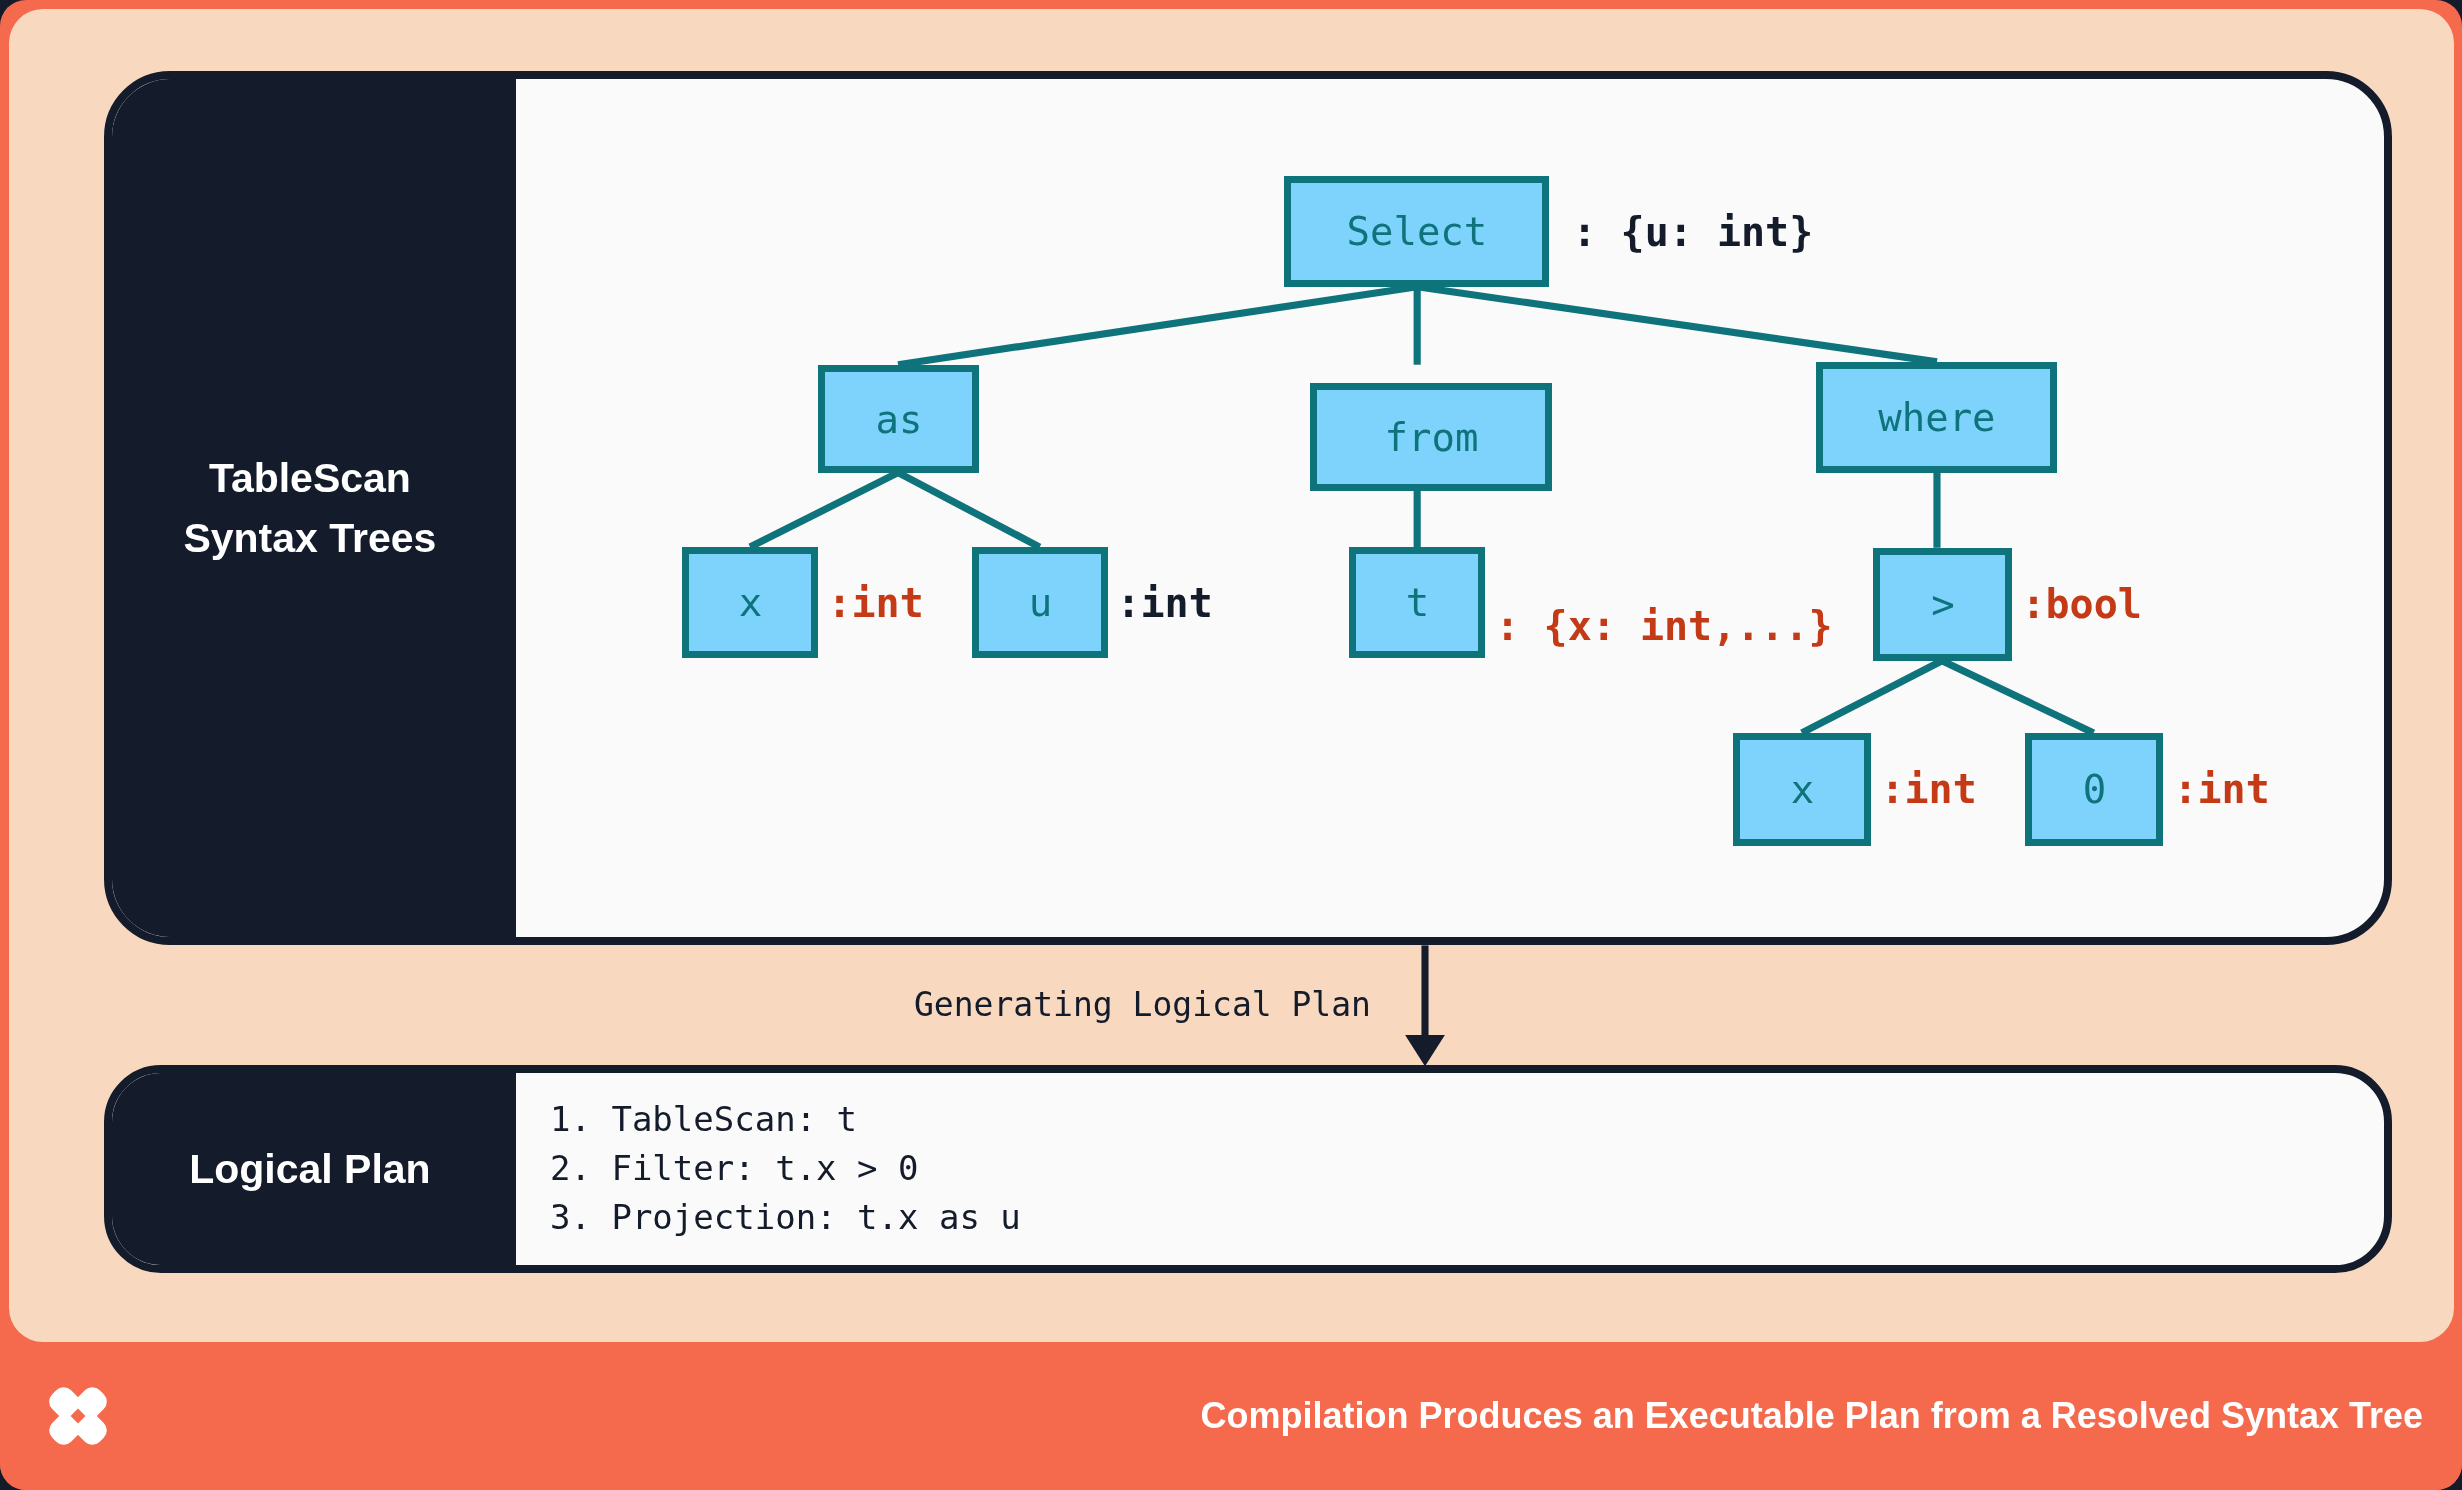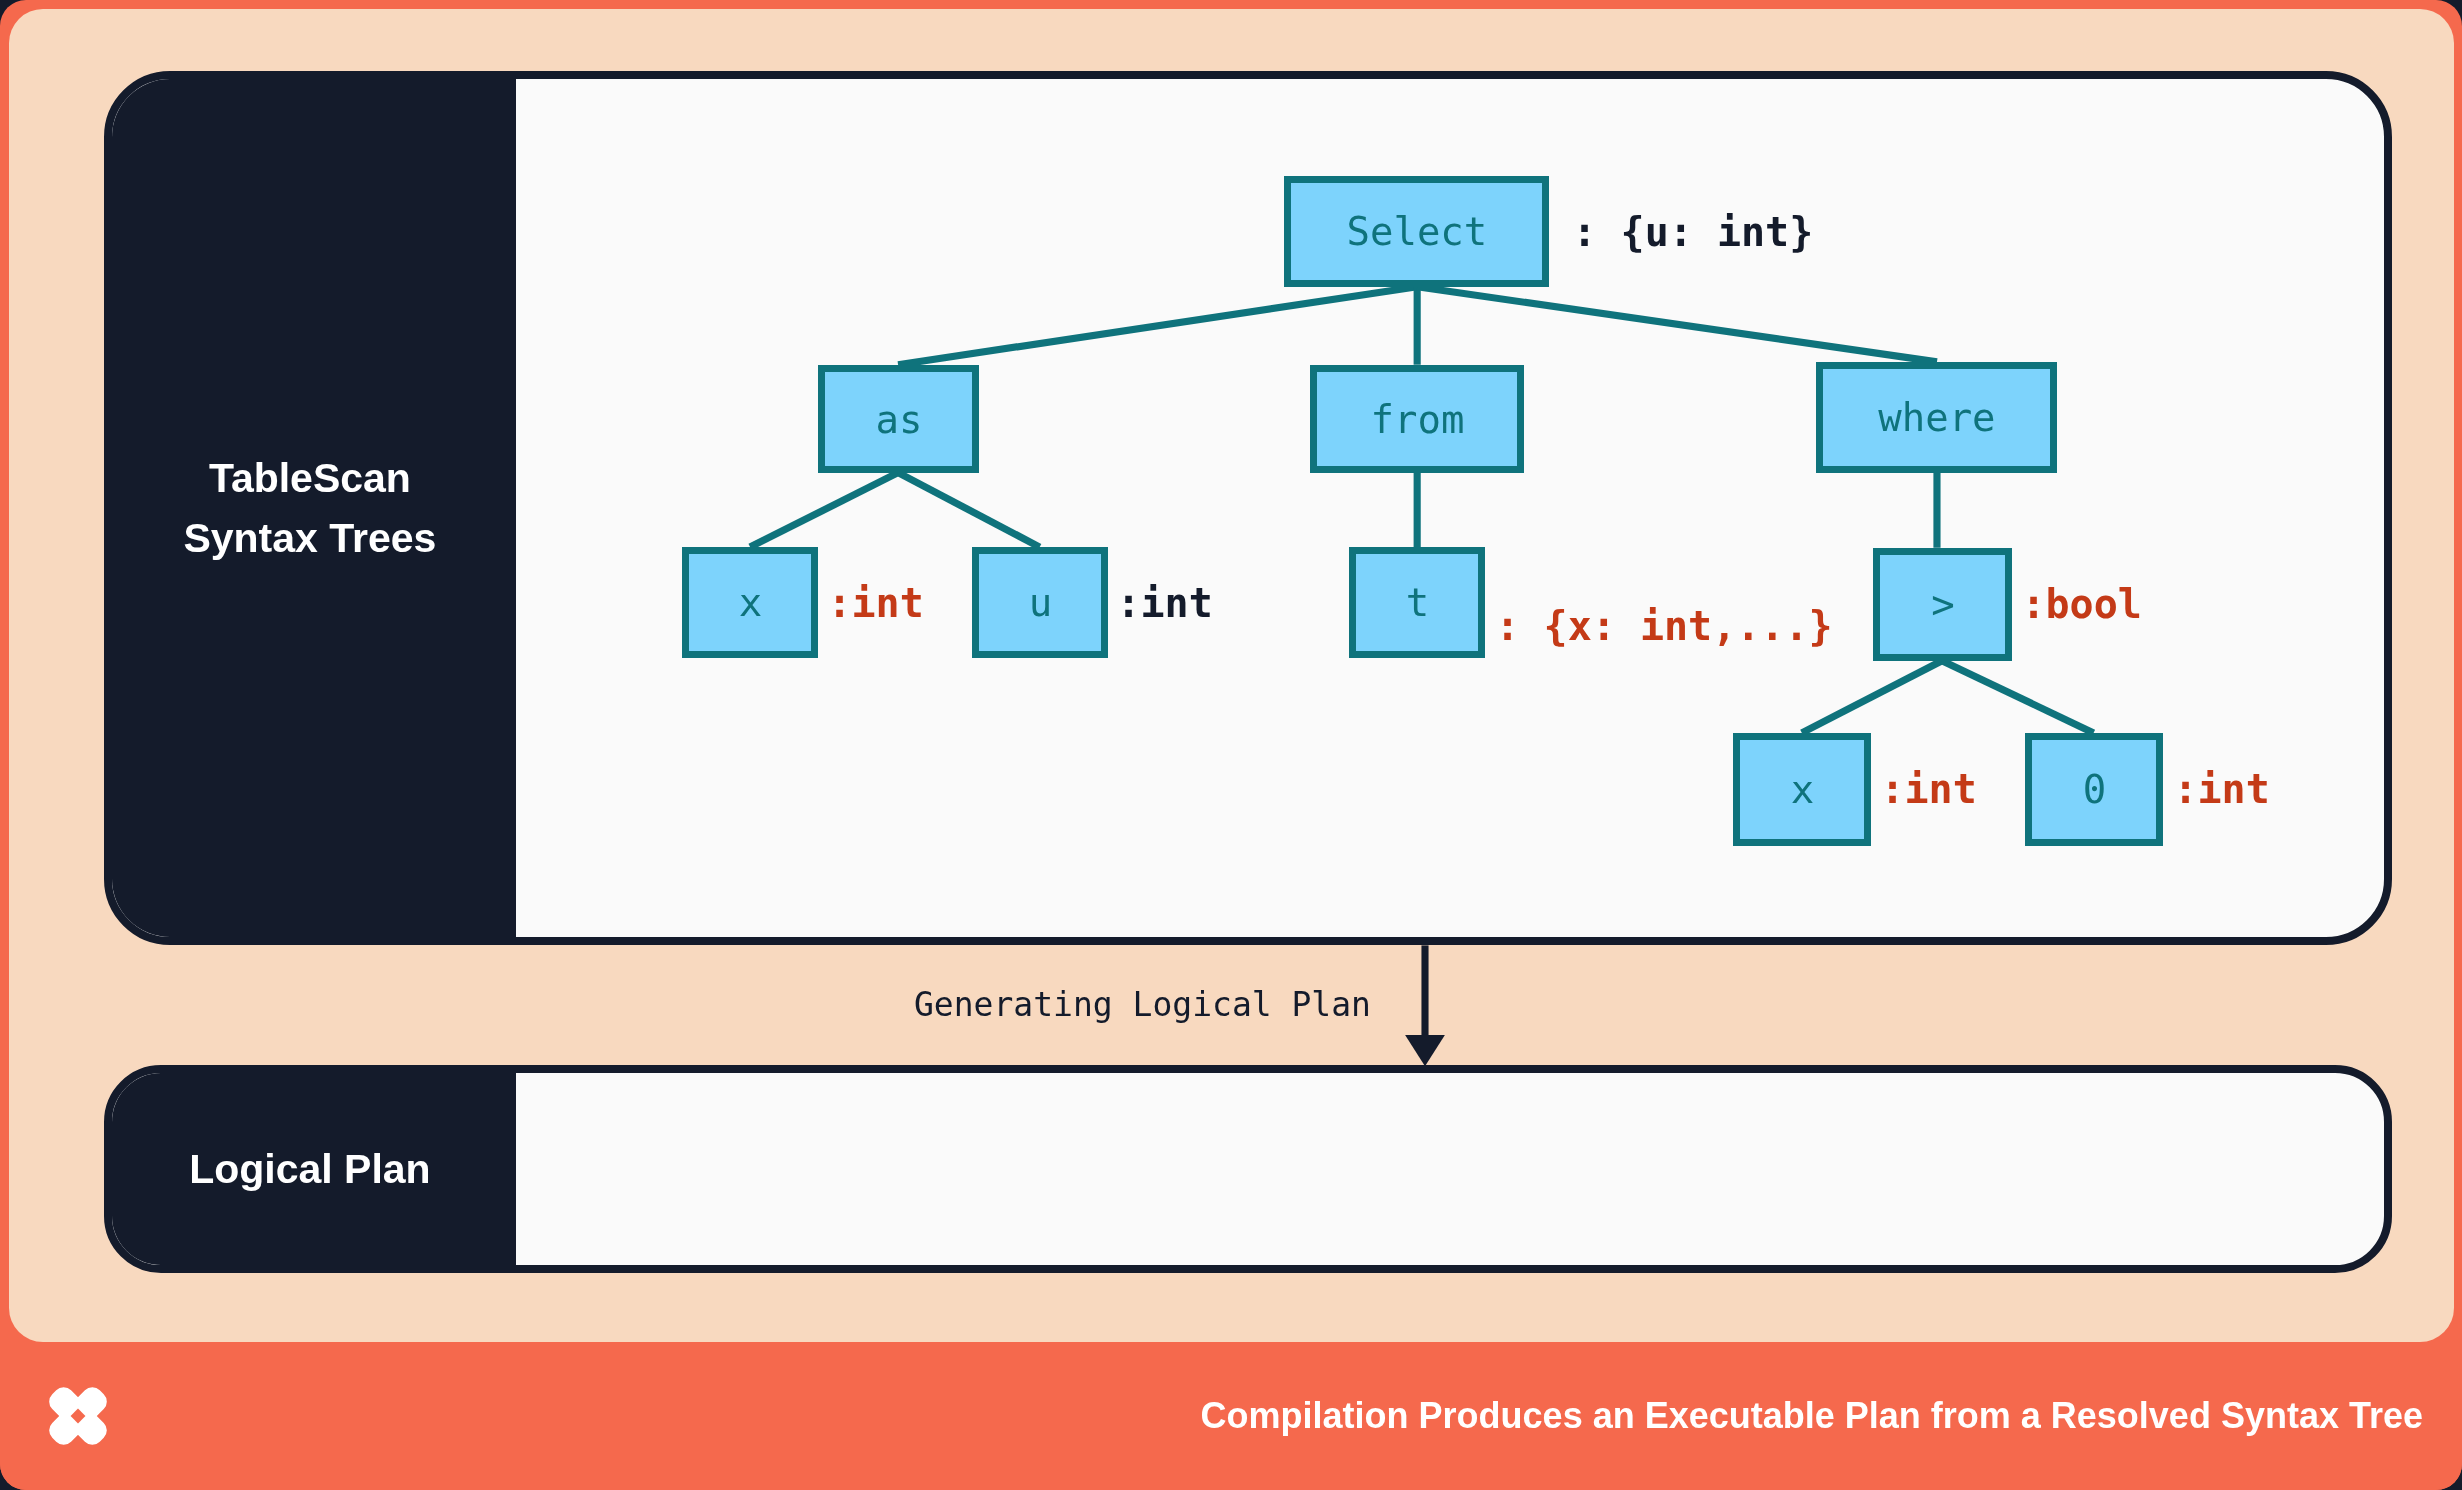--- a/index.html
+++ b/index.html
@@ -87,21 +87,21 @@
           <line x1="2572" y1="826" x2="2376" y2="927"></line>
           <line x1="2572" y1="826" x2="2784" y2="927"></line>
         </g>
       </svg>
 
       <div class="node" style="left:1181px;top:106px;width:265px;height:111px">Select</div>
       <span class="ann navy" style="left:1469px;top:162px">: {u: int}</span>
 
       <div class="node" style="left:715px;top:295px;width:161px;height:108px">as</div>
 
-      <div class="node" style="left:1207px;top:295px;width:214px;height:108px">from</div>
+      <div class="node" style="left:1207px;top:313px;width:242px;height:108px">from</div>
 
       <div class="node" style="left:1713px;top:292px;width:241px;height:111px">where</div>
 
       <div class="node" style="left:579px;top:477px;width:136px;height:111px">x</div>
       <span class="ann red" style="left:724px;top:533px">:int</span>
 
       <div class="node" style="left:869px;top:477px;width:136px;height:111px">u</div>
       <span class="ann navy" style="left:1013px;top:533px">:int</span>
 
       <div class="node" style="left:1246px;top:477px;width:136px;height:111px">t</div>
@@ -121,20 +121,25 @@
   <div id="transition-label">Generating Logical Plan</div>
   <svg style="position:absolute;left:1398px;top:945px" width="54" height="123" xmlns="http://www.w3.org/2000/svg" viewBox="0 0 76 172">
     <line x1="38" y1="0" x2="38" y2="132" stroke="#141b2b" stroke-width="10"></line>
     <polygon points="10,126 66,126 38,170" fill="#141b2b"></polygon>
   </svg>
 
   <div class="panel" id="logical-panel">
     <div class="side">
       <div>Logical Plan</div>
     </div>
+    <div class="plan-list">
+      <div>1. TableScan: t</div>
+      <div>2. Filter: t.x &gt; 0</div>
+      <div>3. Projection: t.x as u</div>
+    </div>
   </div>
 
   <div id="footer">
     <svg id="logo" viewBox="0 0 100 100" xmlns="http://www.w3.org/2000/svg">
       <g fill="#ffffff">
         <rect x="2" y="31" width="96" height="38" rx="15" transform="rotate(45 50 50)"></rect>
         <rect x="2" y="31" width="96" height="38" rx="15" transform="rotate(-45 50 50)"></rect>
       </g>
       <rect x="42.5" y="42.5" width="15" height="15" fill="#f5694d" transform="rotate(45 50 50)"></rect>
     </svg>

